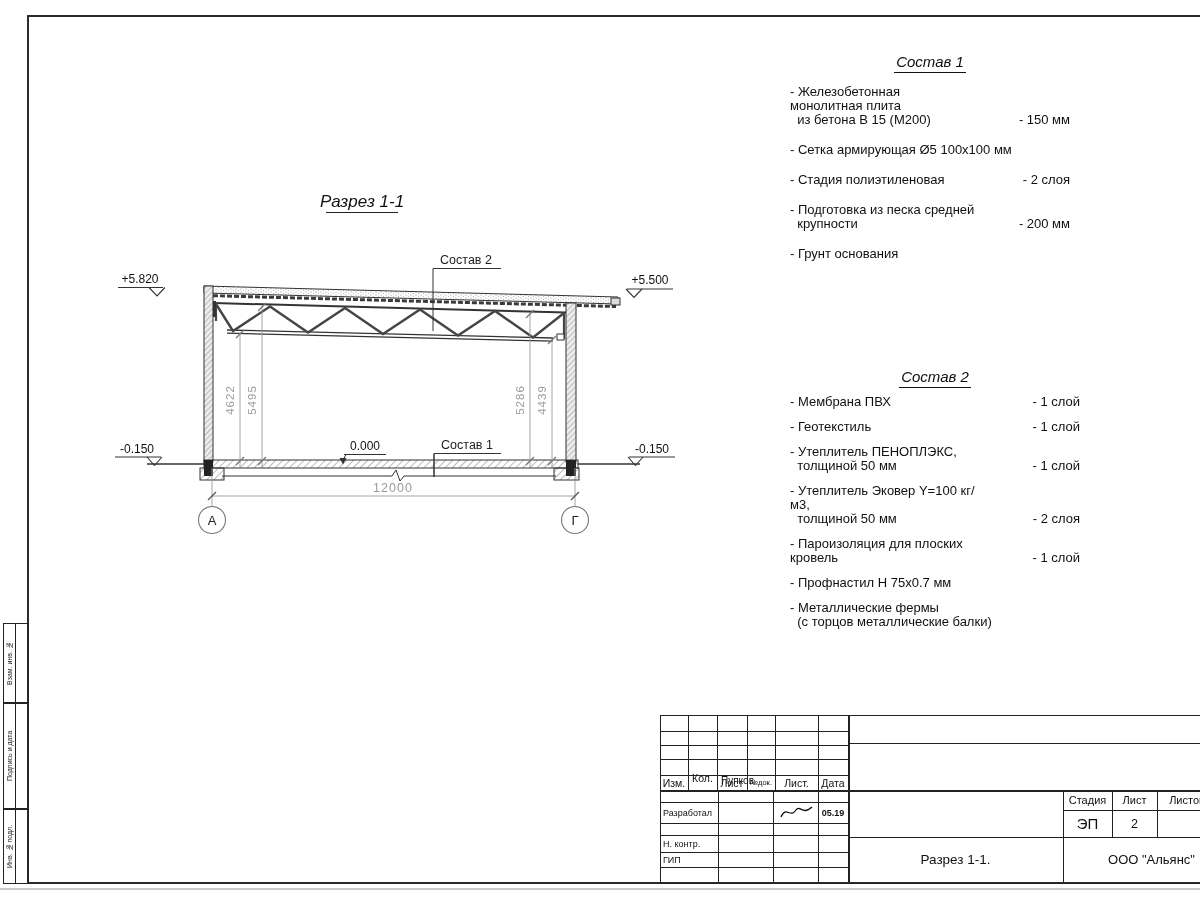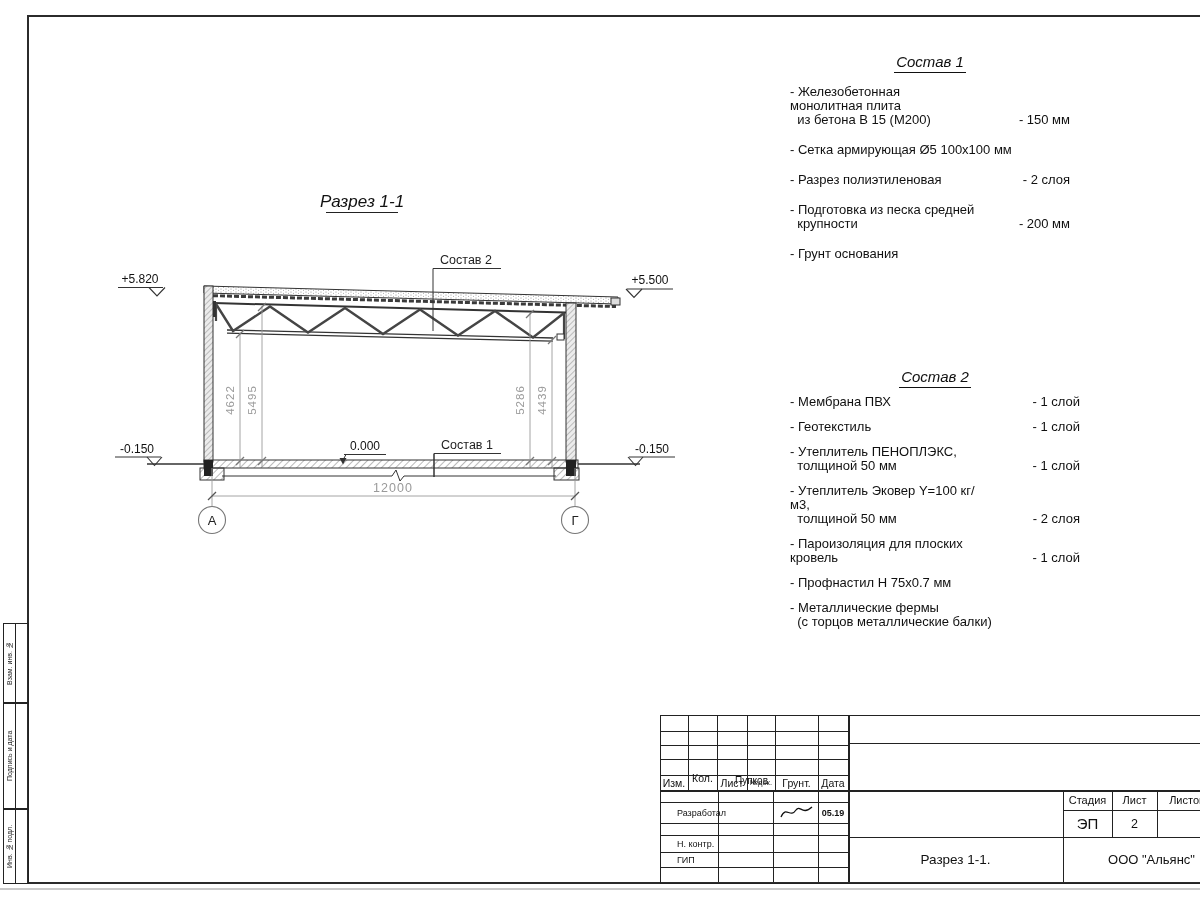--- a/index.html
+++ b/index.html
@@ -32,21 +32,21 @@
   #comp1 .comp-item{margin-top:16px;}
   #comp1 .comp-item:first-of-type{margin-top:48px;}
   #comp2 .comp-item{margin-top:11px;}
   #comp2 .comp-item:first-of-type{margin-top:54px;}
   
   .ln{position:absolute;background:#222;}
   .tb-cell{
     position:absolute;display:flex;align-items:center;justify-content:center;
     font-size:10.5px;color:#111;overflow:hidden;white-space:nowrap;
   }
-  .tb-left{justify-content:flex-start;padding-left:17px;font-size:9px;}
+  .tb-left{justify-content:flex-start;padding-left:3px;font-size:9px;}
   #tb-outer{left:660px;top:715px;width:578px;height:167px;border:1.5px solid #222;}
 </style>
 </head>
 <body>
 
 <div class="abs" id="sheet-frame"></div>
 <div class="abs" id="sheet-bottom-edge"></div>
 
 <div class="abs side-box" style="top:623px;height:79px;">
   <div class="divider"></div>
@@ -202,21 +202,21 @@
   <div class="comp-item">
     <div class="nm">- Железобетонная  монолитная плита
   из бетона В 15 (М200)</div>
     <div class="qt">- 150 мм</div>
   </div>
   <div class="comp-item">
     <div class="nm">- Сетка армирующая Ø5 100х100 мм</div>
     <div class="qt"></div>
   </div>
   <div class="comp-item">
-    <div class="nm">- Разрез полиэтиленовая</div>
+    <div class="nm">- Стадия полиэтиленовая</div>
     <div class="qt">-  2 слоя</div>
   </div>
   <div class="comp-item">
     <div class="nm">- Подготовка из песка средней
   крупности</div>
     <div class="qt">- 200 мм</div>
   </div>
   <div class="comp-item">
     <div class="nm">- Грунт основания</div>
     <div class="qt"></div>
@@ -287,21 +287,21 @@
   <div class="ln" style="left:660px;top:867px;width:188px;height:1px;"></div>
   <div class="ln" style="left:848px;top:743px;width:390px;height:1px;"></div>
   <div class="ln" style="left:1063px;top:810px;width:175px;height:1px;"></div>
   <div class="ln" style="left:848px;top:837px;width:390px;height:1px;"></div>
 </div>
 
 <div class="tb-cell" style="left:660px;top:775px;width:28px;height:15px;">Изм.</div>
 <div class="tb-cell" style="left:688px;top:770px;width:29px;height:15px;">Кол.</div>
 <div class="tb-cell" style="left:717px;top:775px;width:30px;height:15px;">Лист</div>
 <div class="tb-cell" style="left:747px;top:775px;width:28px;height:15px;font-size:7.5px;">№док.</div>
-<div class="tb-cell" style="left:775px;top:775px;width:43px;height:15px;">Грунт.</div>
+<div class="tb-cell" style="left:775px;top:775px;width:43px;height:15px;">Лист.</div>
 <div class="tb-cell" style="left:818px;top:775px;width:30px;height:15px;">Дата</div>
 
 <div class="tb-cell tb-left" style="left:660px;top:802px;width:58px;height:21px;">Разработал</div>
 <div class="tb-cell tb-left" style="left:718px;top:770px;width:55px;height:21px;font-size:10px;">Пупков</div>
 <svg class="abs" style="left:776px;top:803px;" width="40" height="19" viewBox="0 0 40 19">
   <path d="M5 14 C 10 2, 14 16, 20 7 C 24 1, 26 13, 36 4" stroke="#111" stroke-width="1.3" fill="none"></path>
 </svg>
 <div class="tb-cell" style="left:818px;top:802px;width:30px;height:21px;font-size:9px;font-weight:bold;">05.19</div>
 <div class="tb-cell tb-left" style="left:660px;top:835px;width:58px;height:17px;">Н. контр.</div>
 <div class="tb-cell tb-left" style="left:660px;top:852px;width:58px;height:15px;">ГИП</div>

